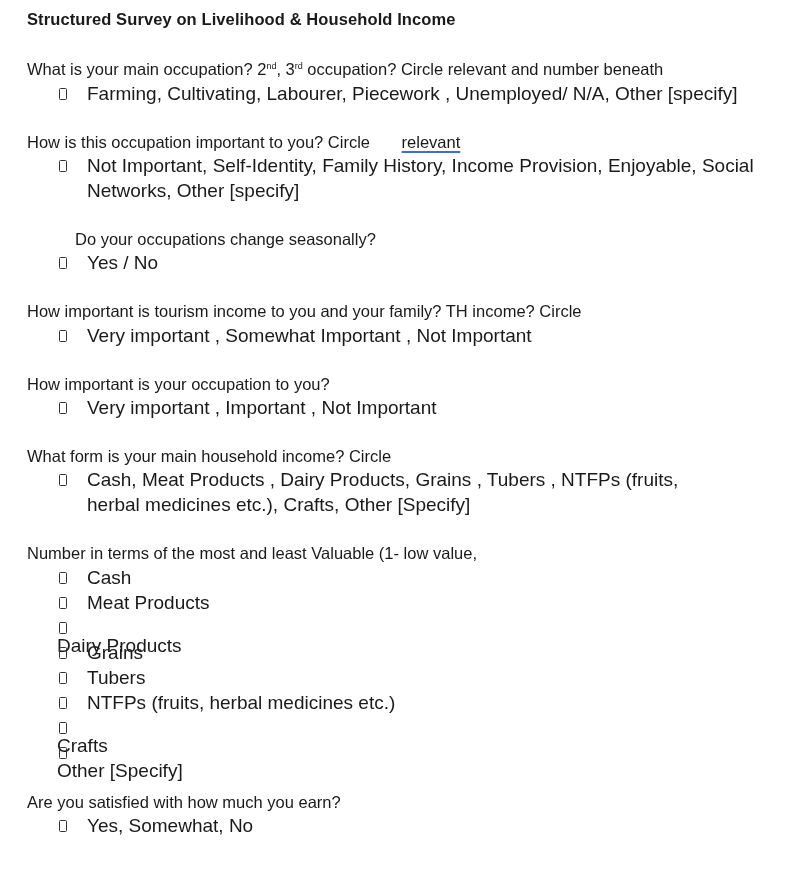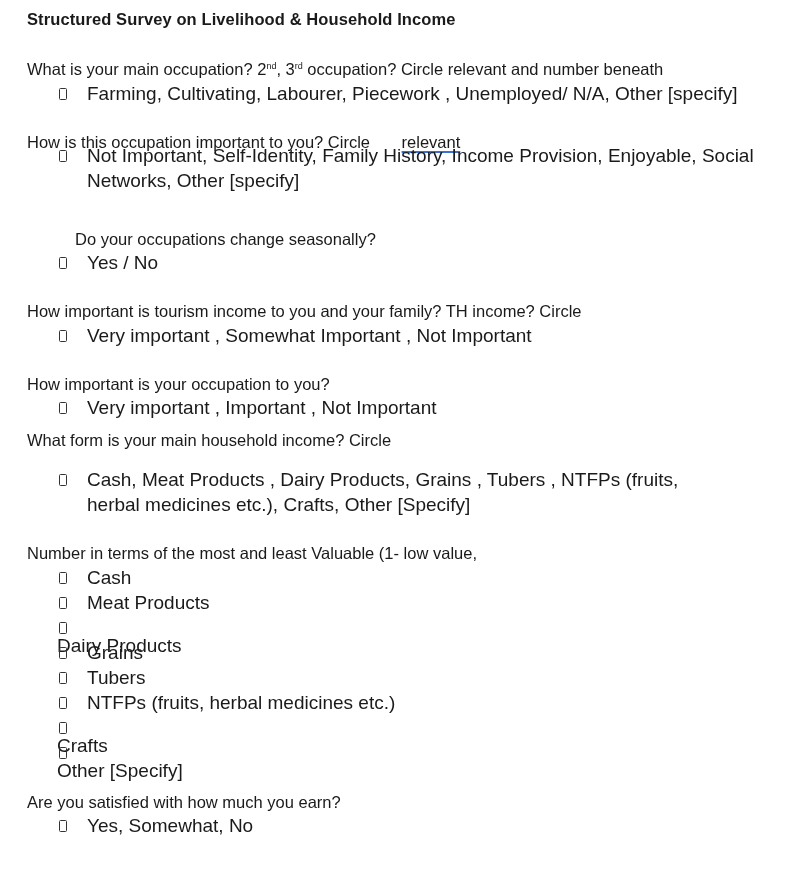--- a/index.html
+++ b/index.html
@@ -87,21 +87,21 @@
     <span>What is your main occupation? 2</span><sup>nd</sup><span>, 3</span><sup>rd</sup><span> occupation? Circle relevant and number beneath</span>
   </div>
   <div class="opt" style="top:82px;">
     <span class="box"></span>
     <span class="opt-text nowrap">Farming, Cultivating, Labourer, Piecework , Unemployed/ N/A, Other [specify]</span>
   </div>
 
   <div class="q" style="top:130px;">
     <span>How is this occupation important to you? Circle </span><span class="spell">relevant</span>
   </div>
-  <div class="opt" style="top:144px;justify-content:space-between;">
+  <div class="opt" style="top:154px;justify-content:space-between;">
     <span class="box"></span>
     <span class="opt-text" style="width:668px;">Not Important, Self-Identity, Family History, Income Provision, Enjoyable, Social Networks, Other [specify]</span>
   </div>
 
   <div class="q" style="top:227px;margin-left:48px;">
     <span>Do your occupations change seasonally?</span>
   </div>
   <div class="opt" style="top:251px;">
     <span class="box"></span>
     <span class="opt-text nowrap">Yes / No</span>
@@ -116,21 +116,21 @@
   </div>
 
   <div class="q" style="top:372px;">
     <span>How important is your occupation to you?</span>
   </div>
   <div class="opt" style="top:396px;">
     <span class="box"></span>
     <span class="opt-text nowrap">Very important , Important , Not Important</span>
   </div>
 
-  <div class="q" style="top:428px;">
+  <div class="q" style="top:444px;">
     <span>What form is your main household income? Circle</span>
   </div>
   <div class="opt" style="top:468px;">
     <span class="box"></span>
     <span class="opt-text" style="width:640px;">Cash, Meat Products , Dairy Products, Grains , Tubers , NTFPs (fruits, herbal medicines etc.), Crafts, Other [Specify]</span>
   </div>
 
   <div class="q" style="top:541px;">
     <span>Number in terms of the most and least Valuable (1- low value,</span>
   </div>

